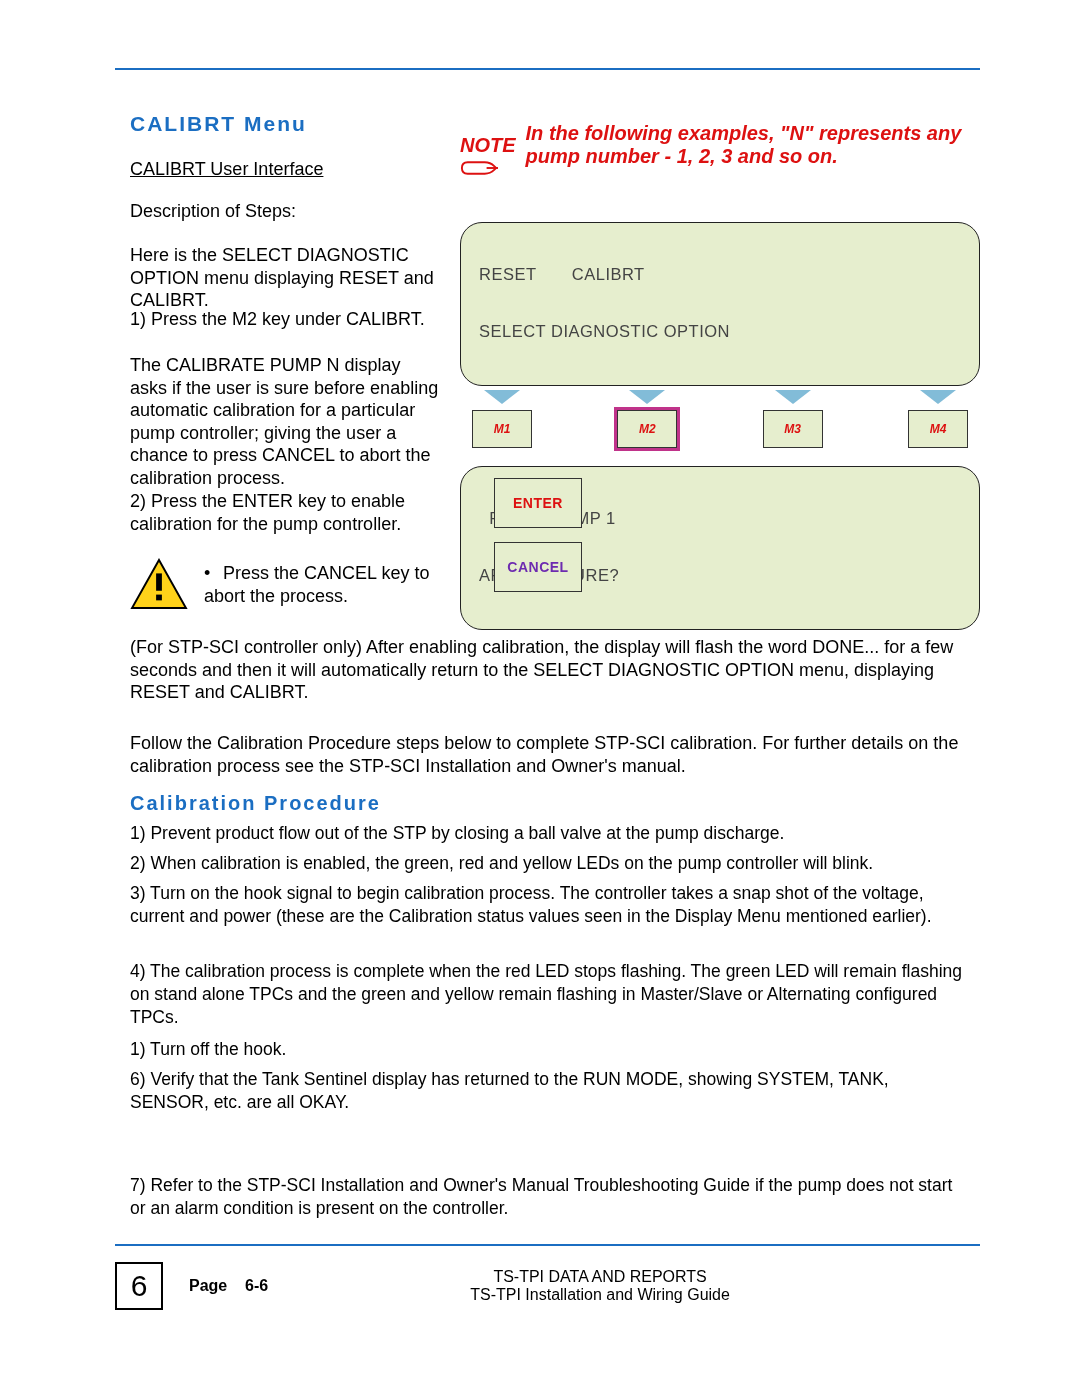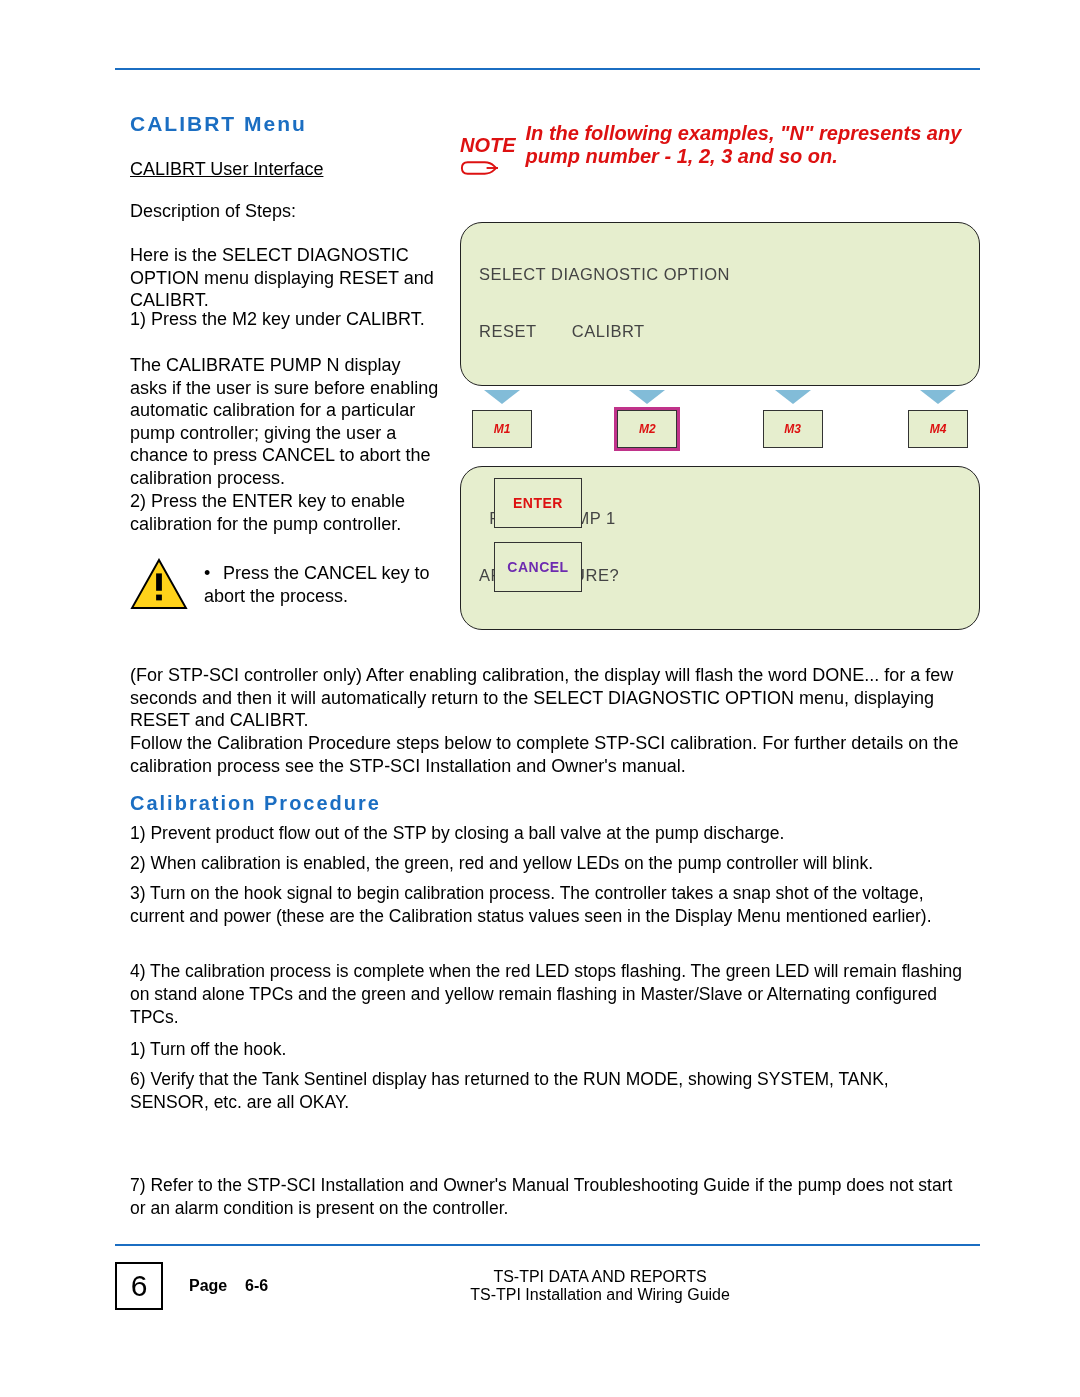--- a/index.html
+++ b/index.html
@@ -135,22 +135,22 @@
       <div class="note-text">In the following examples, "N" represents any pump number - 1, 2, 3 and so on.</div>
     </div>
     <svg class="hand-icon" viewBox="0 0 40 28" style="margin-top:-18px;">
       <path d="M2 14 Q2 8 8 8 L26 8 Q32 8 36 12 L38 14 L36 16 Q32 20 26 20 L8 20 Q2 20 2 14 Z" fill="none" stroke="#d11" stroke-width="2"></path>
       <line x1="28" y1="14" x2="40" y2="14" stroke="#d11" stroke-width="2"></line>
     </svg>
   </div>
 
   <div class="right-fig" style="top:222px;">
     <div class="lcd">
+      <div>RESET       CALIBRT</div>
       <div>SELECT DIAGNOSTIC OPTION</div>
-      <div>RESET       CALIBRT</div>
     </div>
     <div class="arrow-row">
       <div class="arrow-down"></div>
       <div class="arrow-down"></div>
       <div class="arrow-down"></div>
       <div class="arrow-down"></div>
     </div>
     <div class="mkey-row">
       <div class="mkey">M1</div>
       <div class="mkey active">M2</div>
@@ -162,21 +162,21 @@
       <div>ARE YOU SURE?</div>
     </div>
   </div>
 
   <div class="right-fig" style="top:478px; left:494px;">
     <div class="key-btn enter">ENTER</div>
     <div style="height:14px;"></div>
     <div class="key-btn cancel">CANCEL</div>
   </div>
 
-  <div class="full-txt body" style="top:636px;margin-top:28px;">(For STP-SCI controller only) After enabling calibration, the display will flash the word DONE... for a few seconds and then it will automatically return to the SELECT DIAGNOSTIC OPTION menu, displaying RESET and CALIBRT.</div>
+  <div class="full-txt body" style="top:636px;">(For STP-SCI controller only) After enabling calibration, the display will flash the word DONE... for a few seconds and then it will automatically return to the SELECT DIAGNOSTIC OPTION menu, displaying RESET and CALIBRT.</div>
   <div class="full-txt body" style="top:732px;">Follow the Calibration Procedure steps below to complete STP-SCI calibration.  For further details on the calibration process see the STP-SCI Installation and Owner's manual.</div>
 
   <div class="full-txt" style="top:792px;">
     <div class="h-blue" style="font-size:20px;">Calibration Procedure</div>
   </div>
 
   <div class="full-txt body-sm" style="top:822px;">1) Prevent product flow out of the STP by closing a ball valve at the pump discharge.</div>
   <div class="full-txt body-sm" style="top:852px;">2)  When calibration is enabled, the green, red and yellow LEDs on the pump controller will blink.</div>
   <div class="full-txt body-sm" style="top:882px;">3) Turn on the hook signal  to begin calibration process. The controller takes a snap shot of the voltage, current and power (these are the Calibration status values seen in the Display Menu mentioned earlier).</div>
   <div class="full-txt body-sm" style="top:960px;">4) The calibration process is complete when the red LED stops flashing. The green LED will remain flashing on stand alone TPCs and the green and yellow remain flashing in Master/Slave or Alternating configured TPCs.</div>

